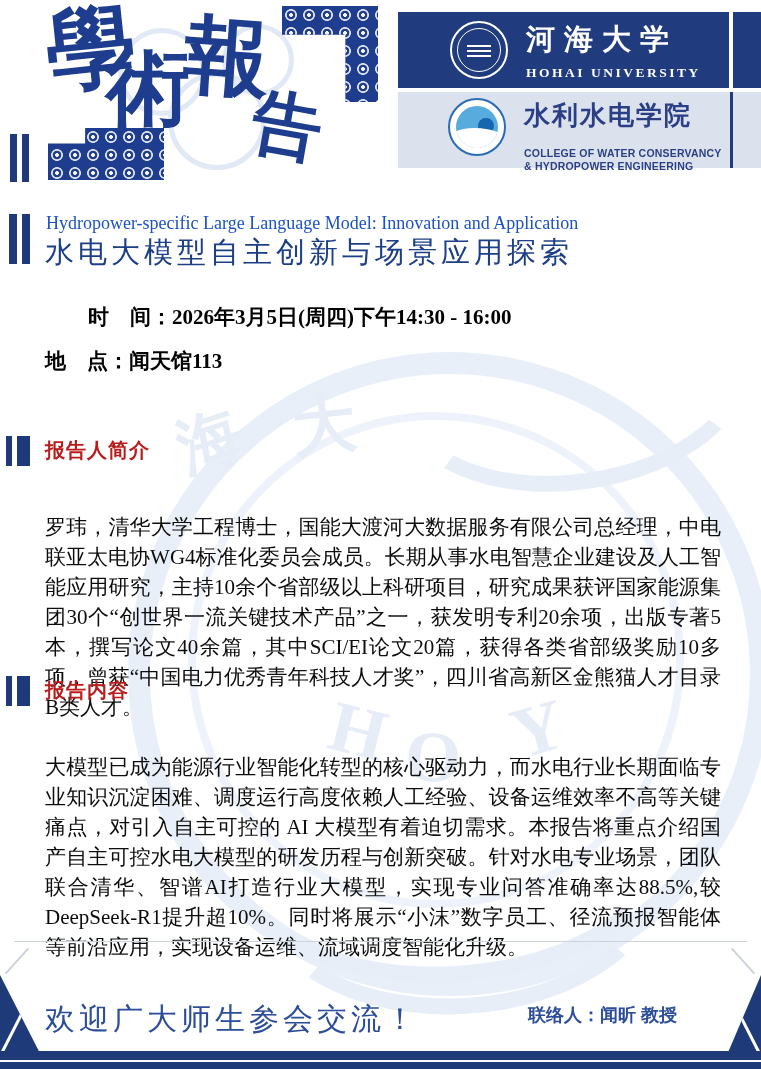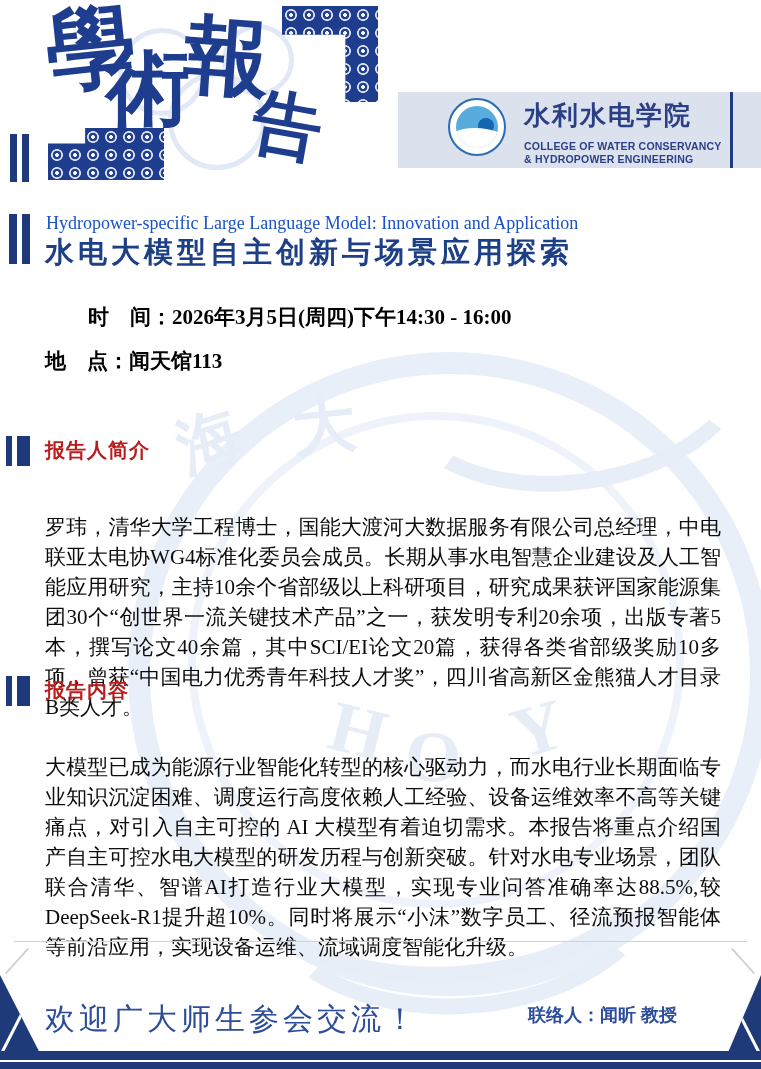--- a/index.html
+++ b/index.html
@@ -44,25 +44,25 @@
   .univ-text{position:absolute;left:128px;top:8px;color:#fff;white-space:nowrap;}
   .univ-zh{font-size:29px;letter-spacing:9px;font-weight:bold;font-family:"Liberation Serif",serif;}
   .univ-en{font-size:13.5px;letter-spacing:2.5px;font-weight:bold;margin-top:5px;font-family:"Liberation Serif",serif;}
 
   .clg-logo{position:absolute;left:50px;top:6px;width:58px;height:58px;background:#fff;border-radius:50%;border:2px solid #2a6db5;box-sizing:border-box;}
   .clg-inner{position:absolute;inset:6px;border-radius:50%;background:#57abdd;overflow:hidden;}
   .clg-wave{position:absolute;left:-25%;top:52%;width:150%;height:70%;background:#fff;border-radius:45% 55% 0 0;}
   .clg-swirl{position:absolute;left:52%;top:28%;width:16px;height:16px;background:#1565b0;border-radius:50% 50% 0 50%;transform:rotate(45deg);}
   .clg-text{position:absolute;left:126px;top:6px;color:#2a3f85;font-family:"Liberation Sans",sans-serif;white-space:nowrap;}
   .clg-zh{font-size:26px;font-weight:bold;letter-spacing:2px;}
-  .clg-en{font-size:10.5px;font-weight:bold;line-height:12.5px;margin-top:7px;letter-spacing:.2px;}
+  .clg-en{font-size:10.5px;font-weight:bold;line-height:12.5px;margin-top:14px;letter-spacing:.2px;}
 
   
   .title-en{position:absolute;left:46px;top:213px;font-size:18px;color:#1a52c6;z-index:2;white-space:nowrap;font-family:"Liberation Serif",serif;}
-  .title-zh{position:absolute;left:45px;top:233px;font-size:29px;letter-spacing:4px;font-weight:bold;color:#1d3f86;z-index:2;white-space:nowrap;}
+  .title-zh{position:absolute;left:45px;top:233px;font-size:29px;letter-spacing:4px;font-weight:normal;color:#1d3f86;z-index:2;white-space:nowrap;}
 
   
   .detail-row{position:absolute;left:45px;font-size:21px;font-weight:bold;color:#000;white-space:nowrap;z-index:2;}
 
   
   .sec-bars{position:absolute;display:flex;gap:5px;z-index:2;}
   .sec-bars i:nth-child(1){display:block;width:6px;background:#1e3a7a;}
   .sec-bars i:nth-child(2){display:block;width:13px;background:#1e3a7a;}
   .sec-head{position:absolute;left:45px;font-size:20px;font-weight:bold;letter-spacing:1px;color:#b91c1c;z-index:2;}
   .sec-body{position:absolute;left:45px;width:676px;font-size:21px;line-height:30px;color:#0c0c0c;text-align:justify;z-index:2;margin-top:36px;}
@@ -116,20 +116,32 @@
   <div class="cal-char" style="left:252px;top:92px;font-size:70px;transform:rotate(10deg);">告</div>
 
   <div class="orn orn-tr"></div>
   <div class="orn orn-bl"></div>
 
   <div class="accent-pair" style="left:10px;top:134px;height:48px;">
       <i></i>
       <i></i>
     </div>
 
+  <div class="banner banner-univ">
+    <div class="seal">
+        <i></i>
+        <i></i>
+        <i></i>
+      </div>
+    <div class="univ-text">
+      <div class="univ-zh">河海大学</div>
+      <div class="univ-en">HOHAI UNIVERSITY</div>
+    </div>
+    <div class="divider"></div>
+  </div>
 
   <div class="banner banner-college">
     <div class="clg-logo">
       <div class="clg-inner">
         <div class="clg-swirl"></div>
         <div class="clg-wave"></div>
       </div>
     </div>
     <div class="clg-text">
       <div class="clg-zh">水利水电学院</div>

